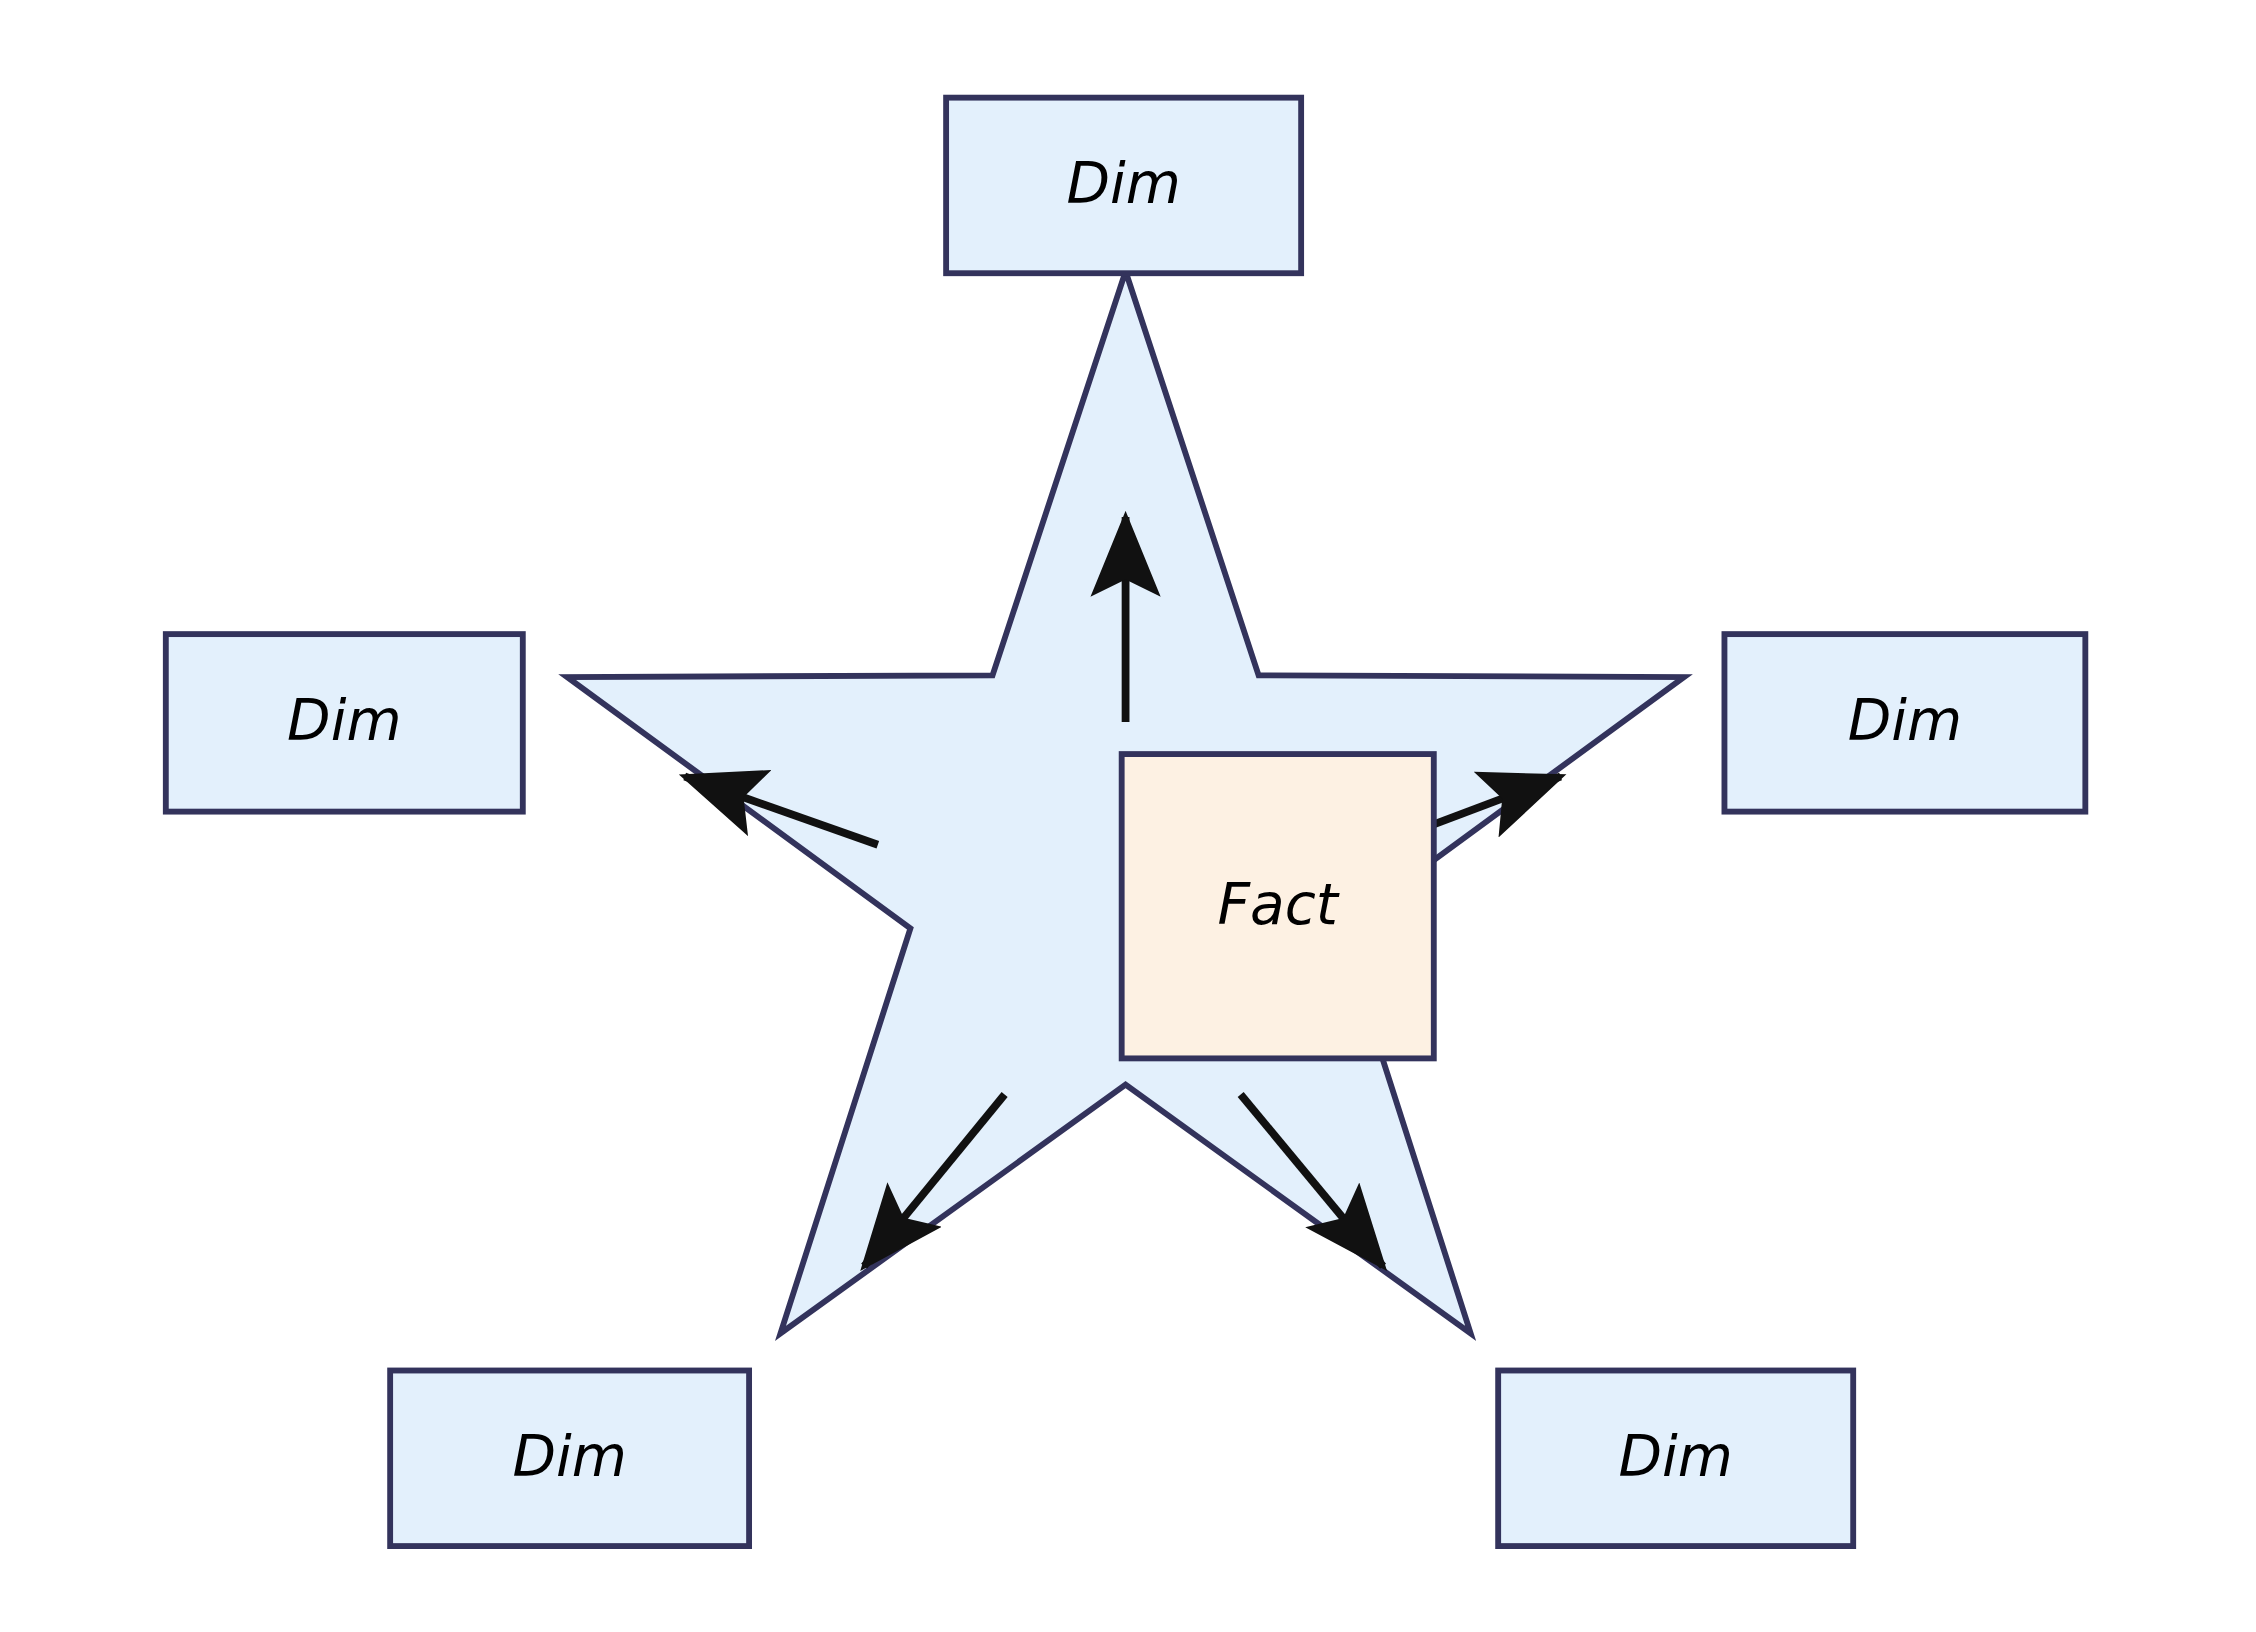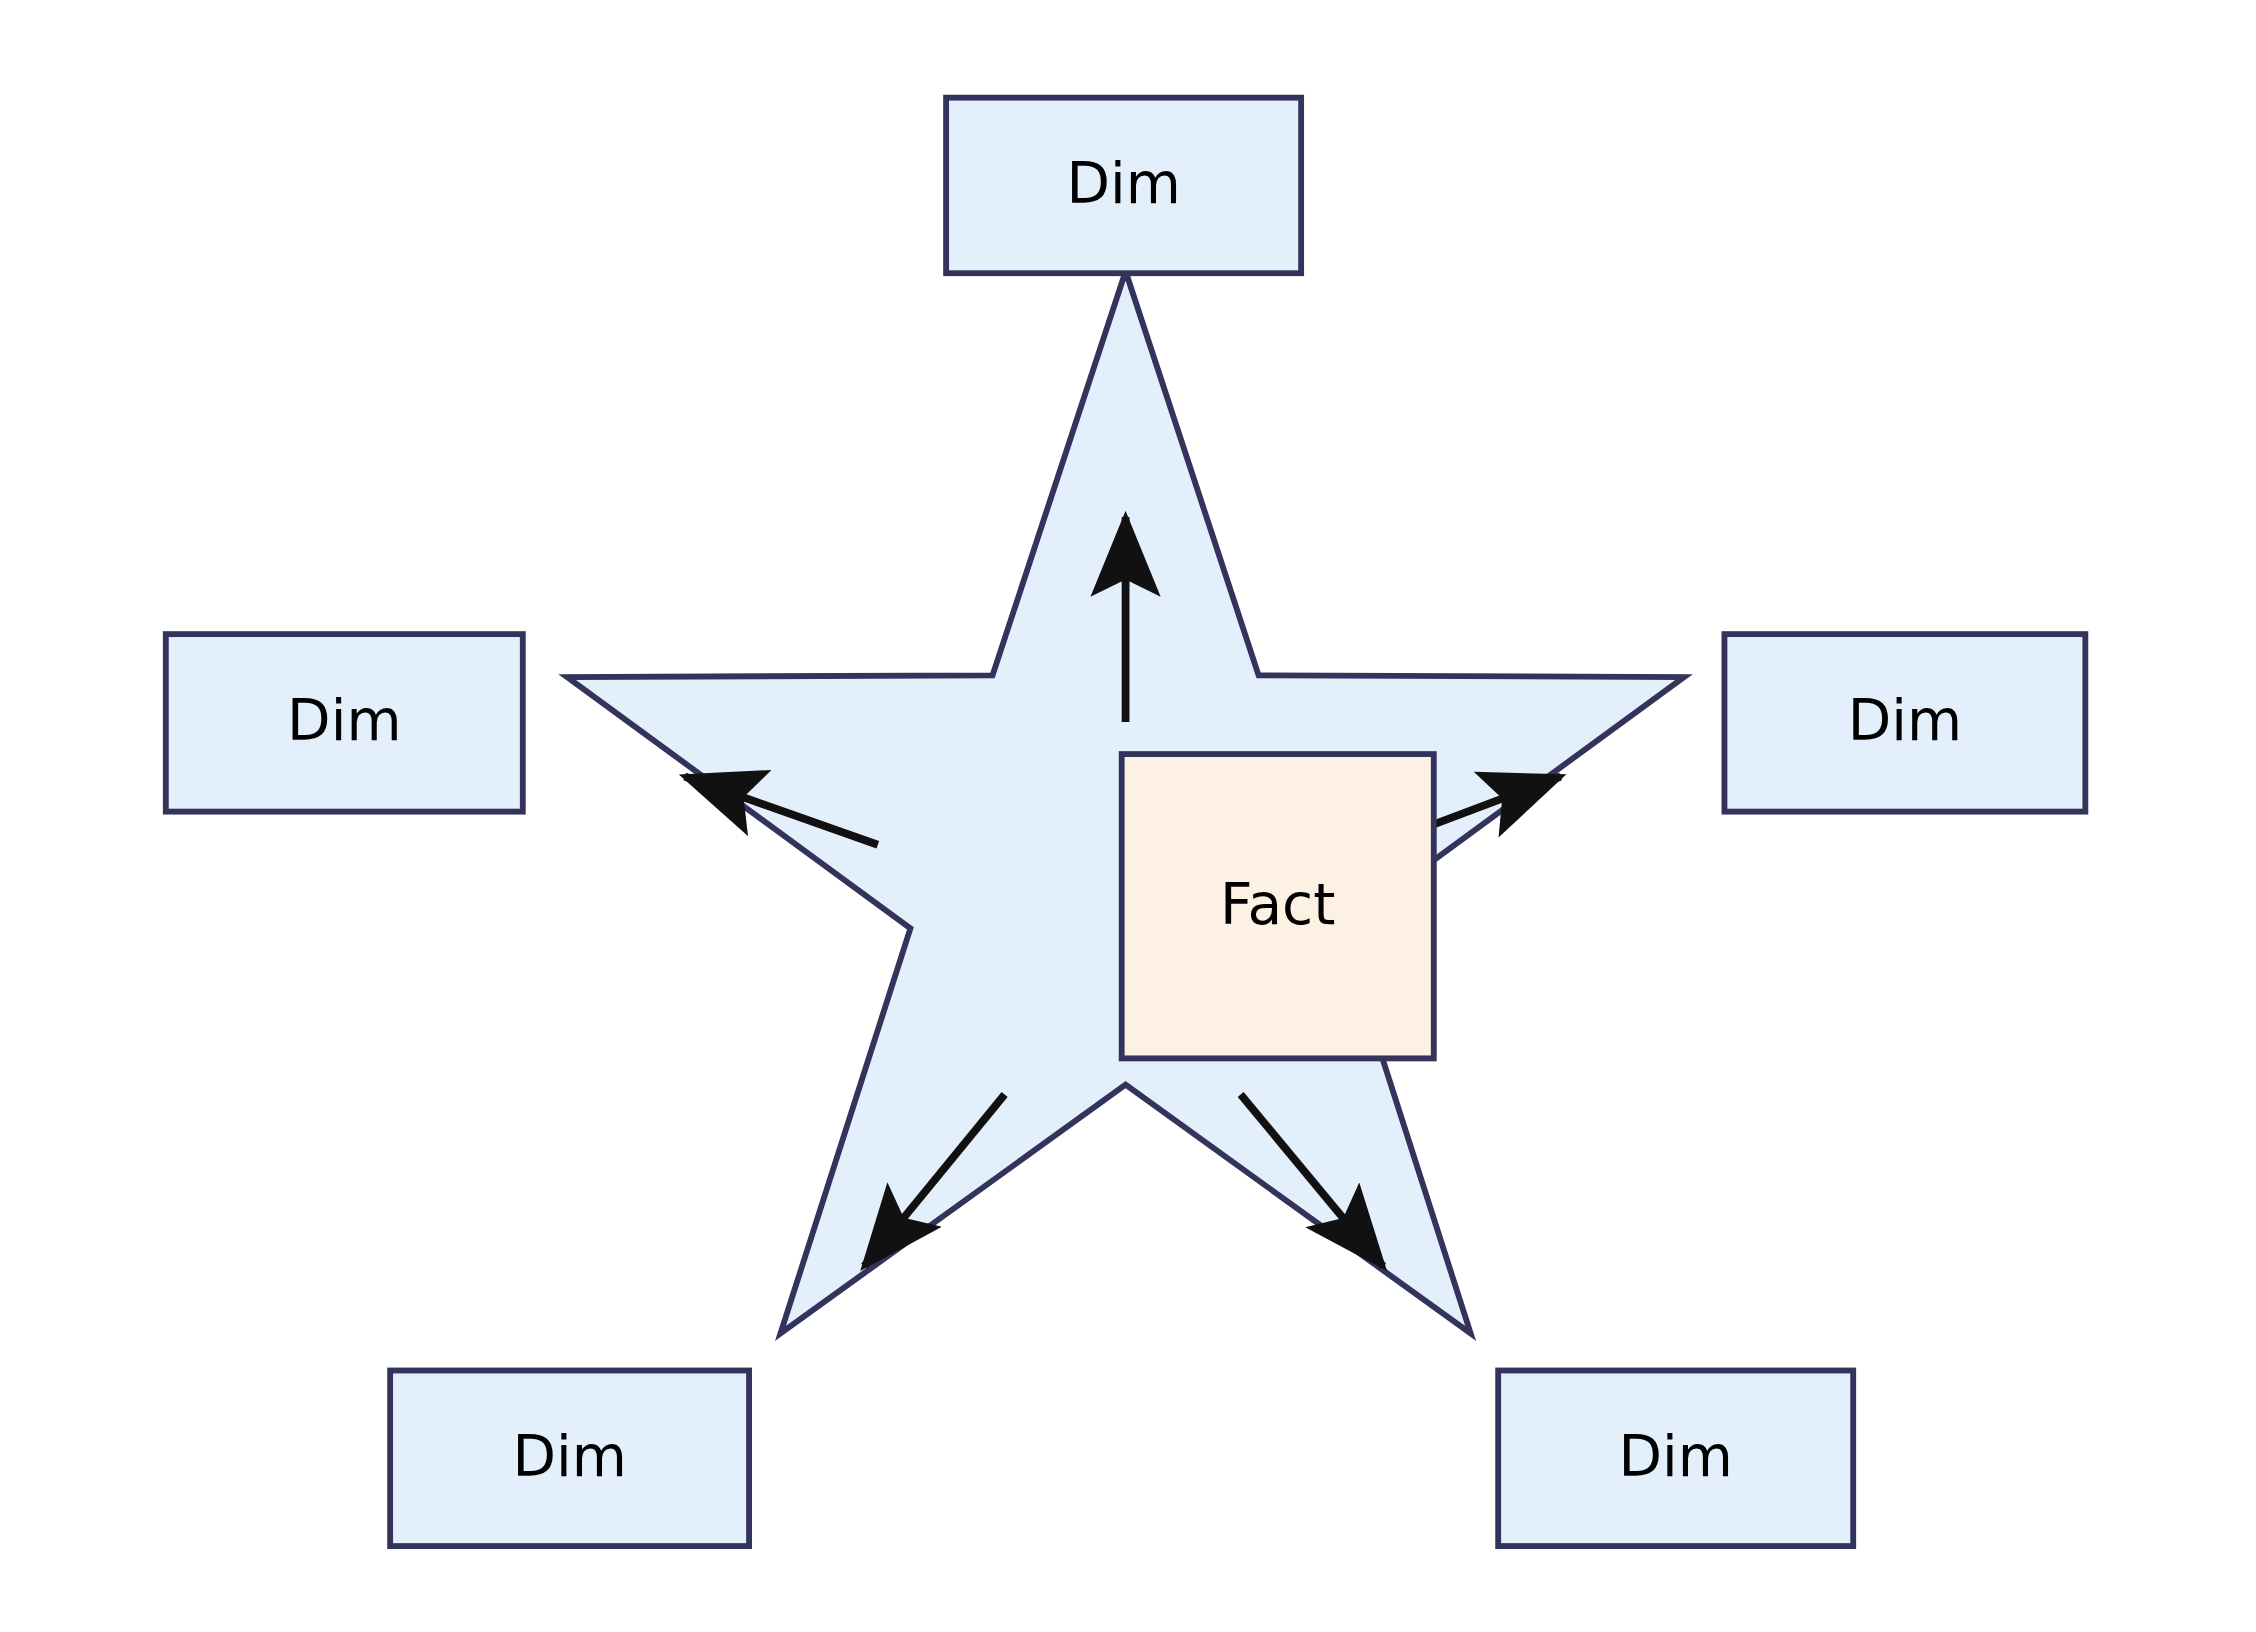--- a/index.html
+++ b/index.html
@@ -12,20 +12,21 @@
     width: 2257px;
     height: 1633px;
     overflow: hidden;
     font-family: "DejaVu Sans", "Liberation Sans", sans-serif;
   }
   #diagram-root {
     position: relative;
     width: 2257px;
     height: 1633px;
     background: #ffffff;
+    font-style: italic;
   }
   svg#schema-svg {
     display: block;
     width: 2257px;
     height: 1633px;
   }
   .node-label {
     font-family: "DejaVu Sans", "Liberation Sans", sans-serif;
     font-size: 58px;
     fill: #000000;

